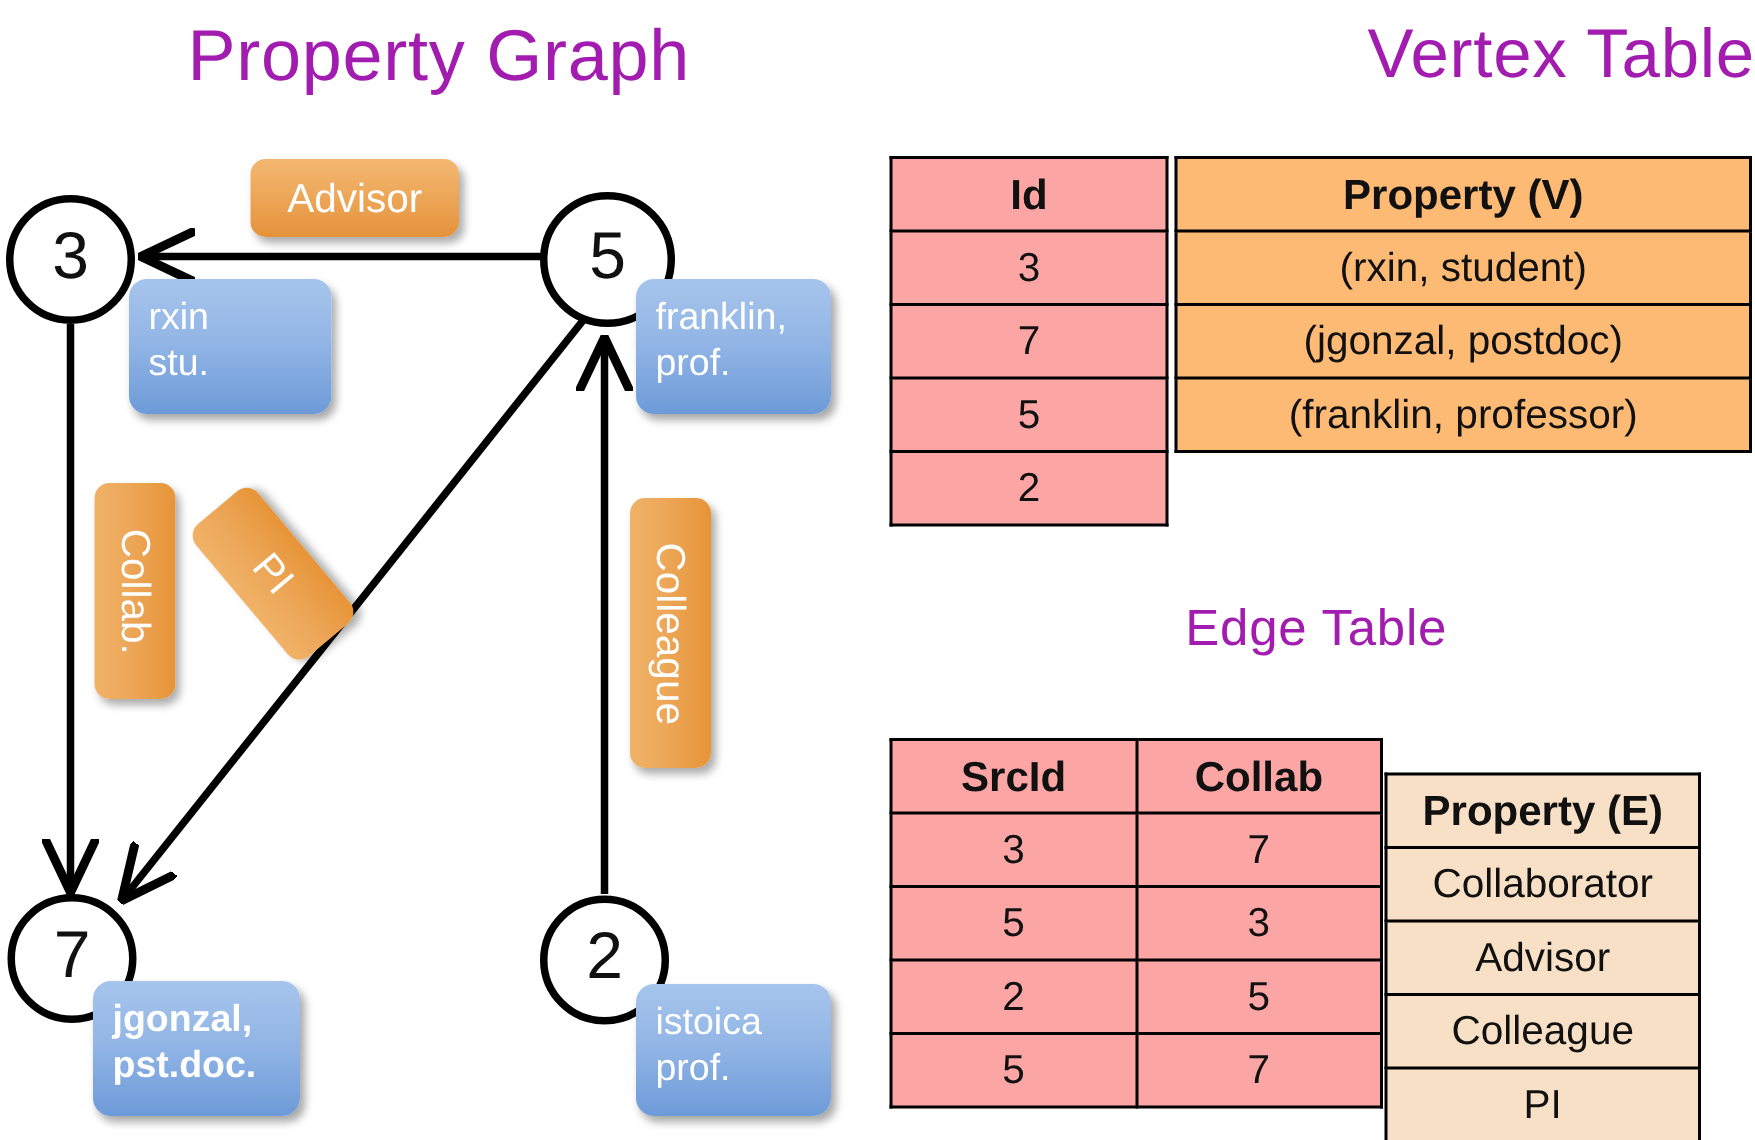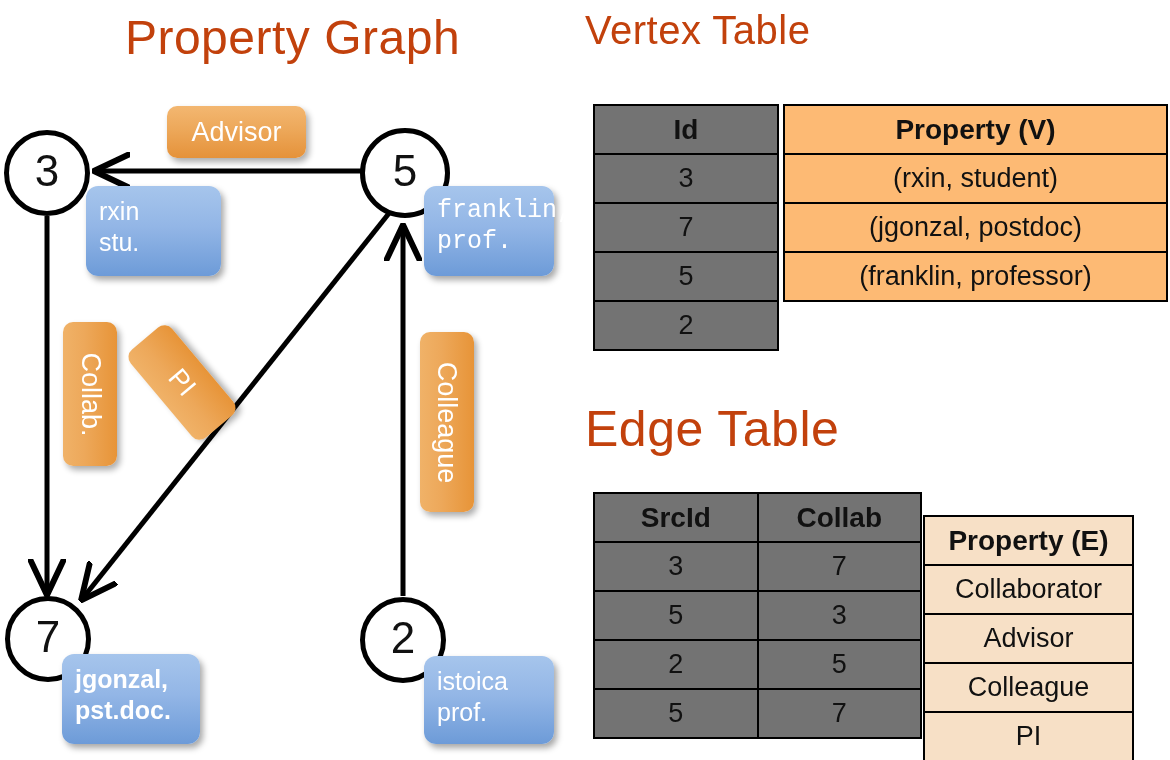--- a/index.html
+++ b/index.html
@@ -1,24 +1,24 @@
 <!DOCTYPE html>
 <html><head>
 <meta charset="utf-8">
 <style>
   html,body{margin:0;padding:0;background:#fff;}
   body{width:1170px;height:760px;overflow:hidden;
        font-family:"Liberation Sans","DejaVu Sans",sans-serif;color:#000;}
   #root{position:relative;width:1170px;height:760px;}
 
-  .ttl{position:absolute;font-weight:400;color:#c2410c;letter-spacing:.5px;
+  .ttl{position:absolute;font-weight:400;color:#a21caf;letter-spacing:.5px;
        white-space:nowrap;}
   #graph-title{left:0;top:10px;width:585px;text-align:center;font-size:48px;}
-  #vertex-title{left:585px;top:8px;width:585px;text-align:left;font-size:40px;}
-  #edge-title{left:585px;top:400px;width:585px;text-align:left;font-size:50px;}
+  #vertex-title{left:585px;top:8px;width:585px;text-align:right;font-size:46px;}
+  #edge-title{left:585px;top:400px;width:585px;text-align:center;font-size:34px;}
 
   
   #graph-panel{position:absolute;left:0;top:0;width:585px;height:760px;}
   #graph-svg{position:absolute;left:0;top:0;}
 
   .node{position:absolute;border:5px solid #000;border-radius:50%;
         background:#fff;box-sizing:border-box;display:flex;
         align-items:center;justify-content:center;}
   .node span{font-size:44px;line-height:1;color:#111;
              transform:translateY(-2px);font-family:"Liberation Sans",sans-serif;}
@@ -38,21 +38,21 @@
   .eprop.vert span{transform:rotate(90deg);}
   .eprop.diag span{transform:rotate(90deg);}
 
   
   .tbl{position:absolute;border-collapse:collapse;table-layout:fixed;}
   .tbl td{border:2.5px solid #000;text-align:center;font-size:27px;
           color:#111;padding:0;height:47px;}
   .tbl td.hd{font-weight:bold;font-size:28px;}
   .tbl td.blue{background:#fdba74;}
   .tbl td.peach{background:#f7e0c6;}
-  .tbl td.nofill{background:#737373;}
+  .tbl td.nofill{background:#fca5a5;}
 </style>
 </head>
 <body>
 
 <div id="root">
 
   <div class="ttl" id="graph-title">Property Graph</div>
   <div class="ttl" id="vertex-title">Vertex Table</div>
   <div class="ttl" id="edge-title">Edge Table</div>
 
@@ -84,21 +84,21 @@
       <span>7</span>
     </div>
     <div class="node" style="left:360px;top:597px;width:86px;height:86px;">
       <span>2</span>
     </div>
 
     <div class="vprop" style="left:62px;top:186px;width:135px;height:90px;margin-left:24px;">
       <div>rxin</div>
       <div>stu.</div>
     </div>
-    <div class="vprop" style="left:424px;top:186px;width:130px;height:90px;font-family:Liberation Mono, monospace;">
+    <div class="vprop" style="left:424px;top:186px;width:130px;height:90px;">
       <div>franklin,</div>
       <div>prof.</div>
     </div>
     <div class="vprop" style="left:62px;top:654px;width:138px;height:90px;font-weight:bold;">
       <div>jgonzal,</div>
       <div>pst.doc.</div>
     </div>
     <div class="vprop" style="left:424px;top:656px;width:130px;height:88px;">
       <div>istoica</div>
       <div>prof.</div>

